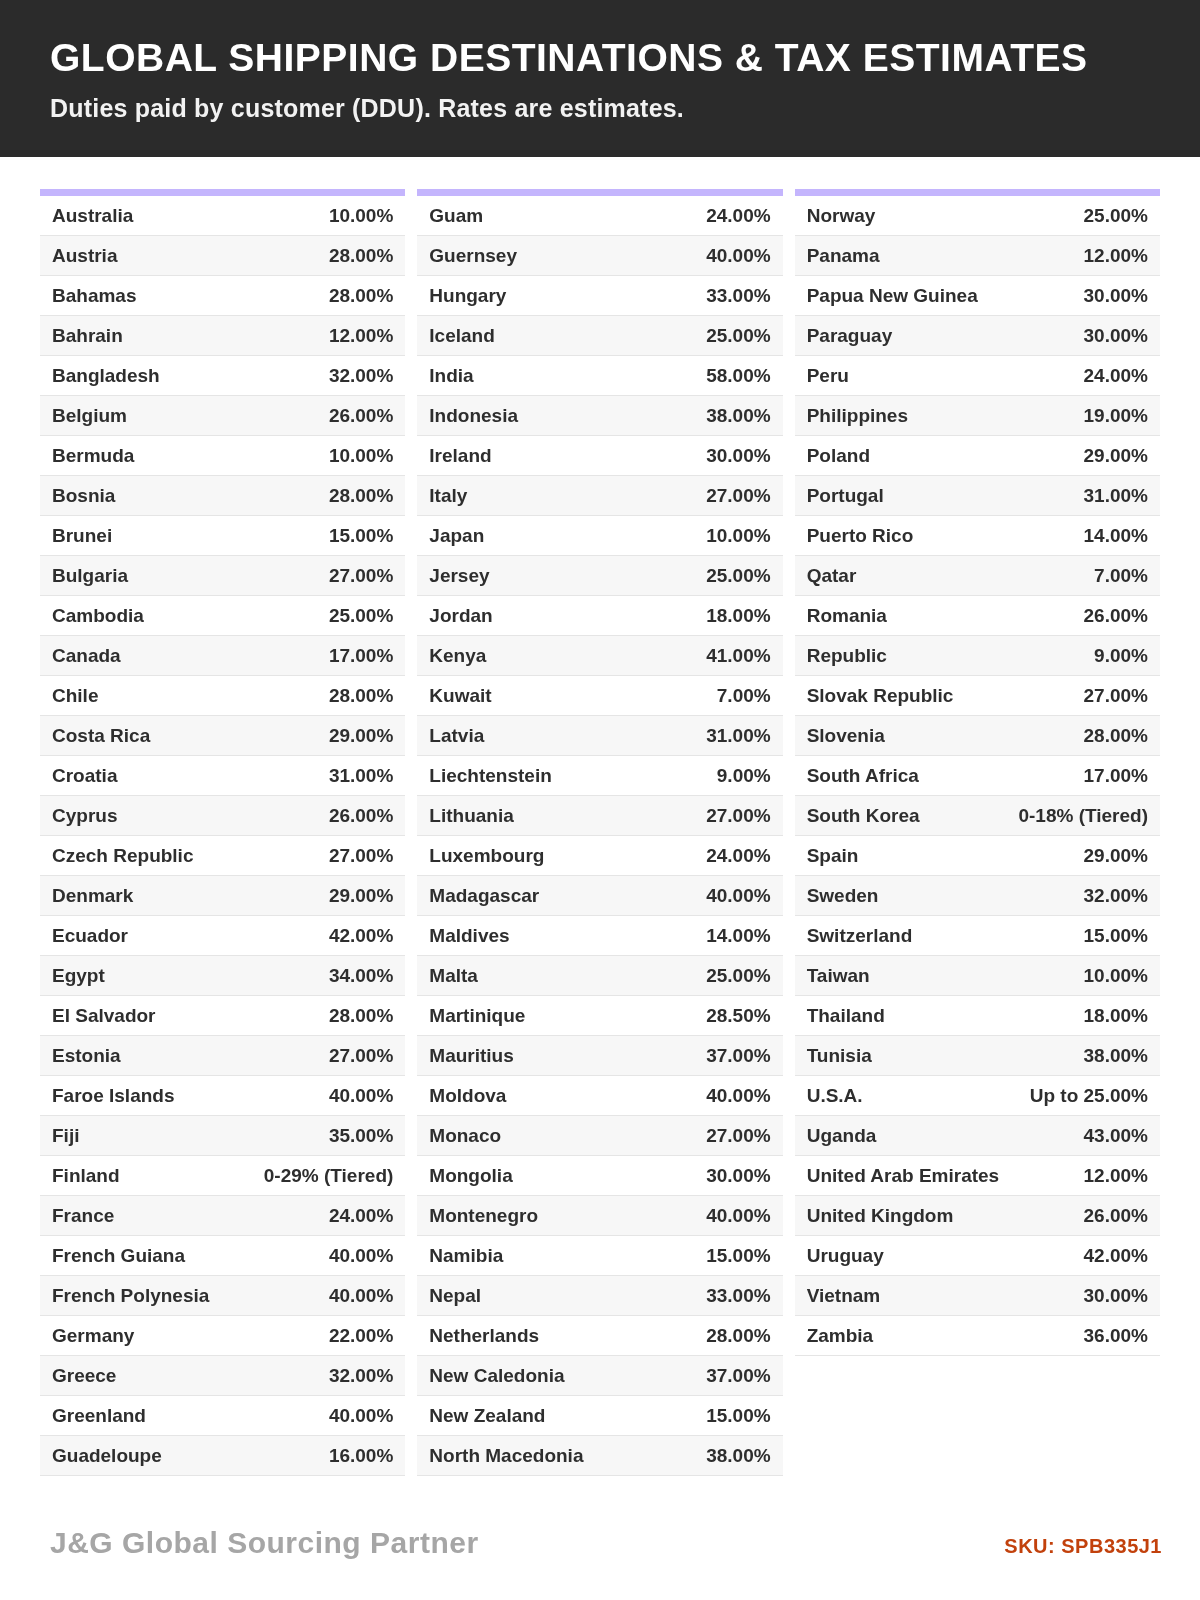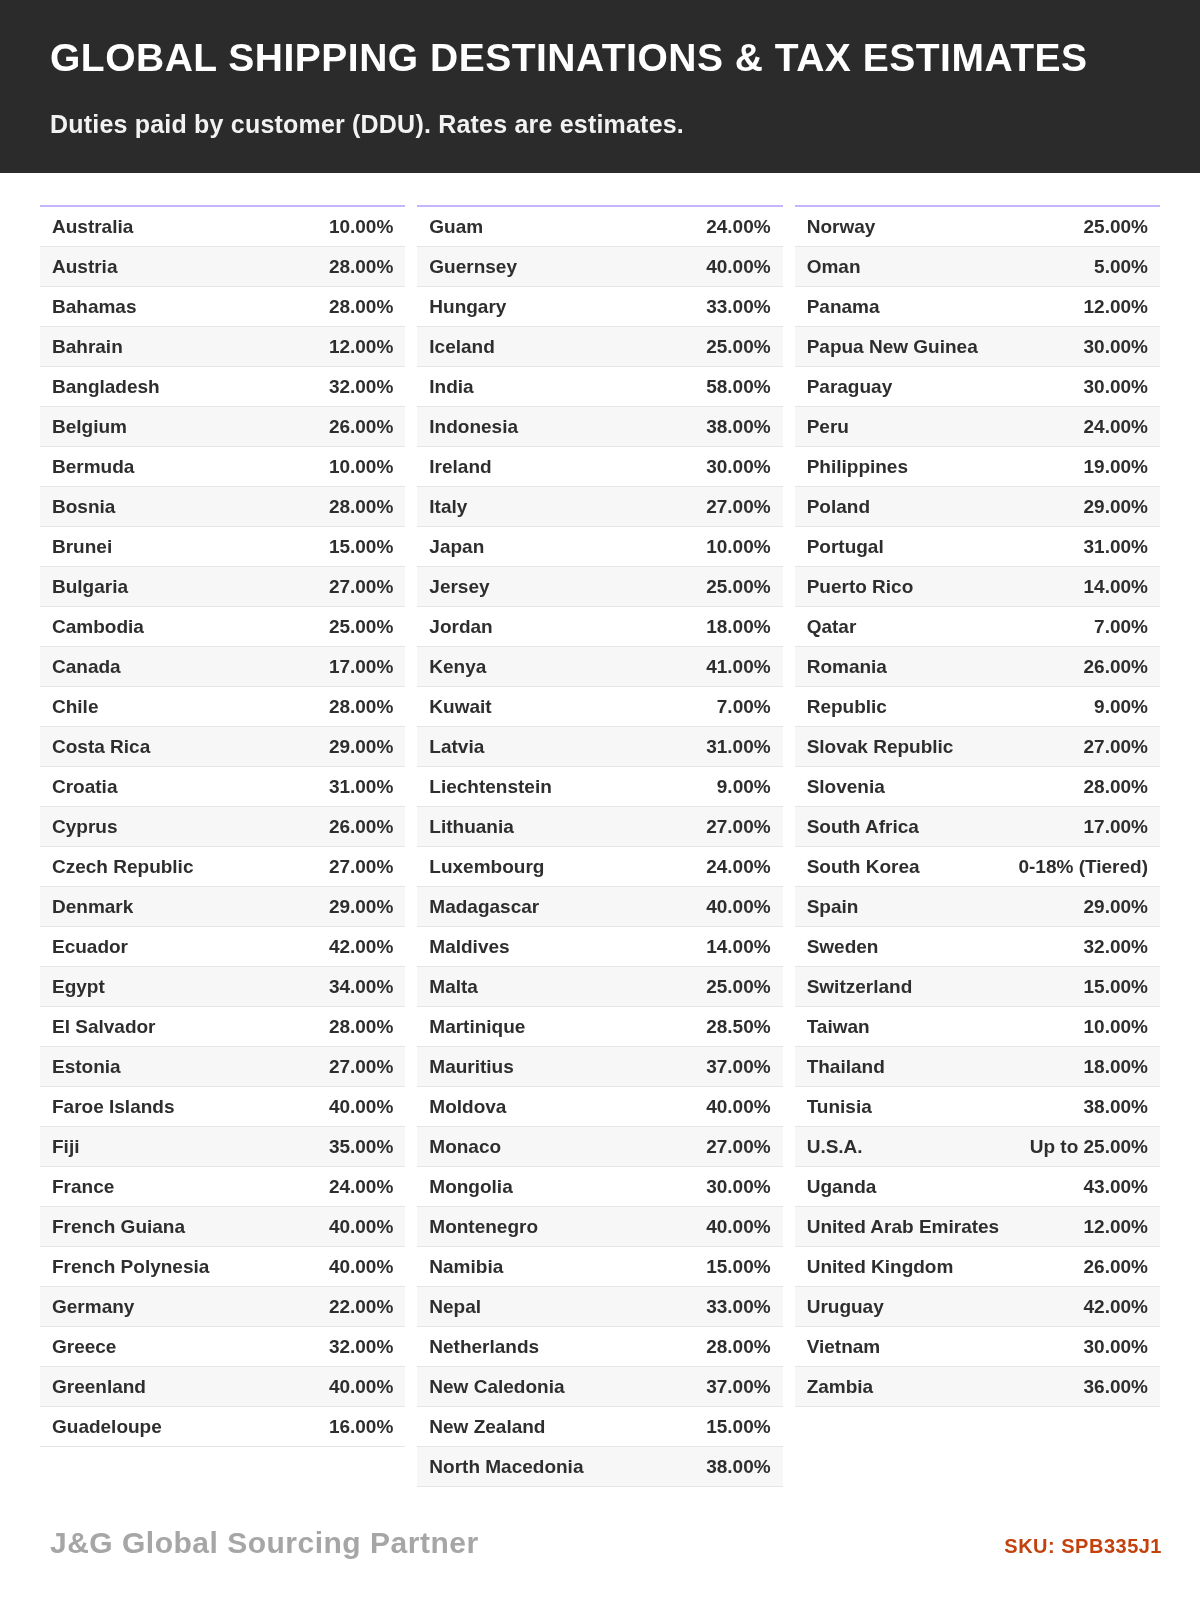--- a/index.html
+++ b/index.html
@@ -23,36 +23,36 @@
     box-sizing: border-box;
   }
   .header h1 {
     margin: 0;
     font-size: 39px;
     font-weight: 800;
     letter-spacing: 0.5px;
     color: #ffffff;
   }
   .header p {
-    margin: 30px 0 0 0;
+    margin: 14px 0 0 0;
     font-size: 25px;
     font-weight: 700;
     color: #f2f2f2;
     letter-spacing: 0.2px;
   }
   .columns {
     display: flex;
     gap: 12px;
     padding: 32px 40px 0 40px;
     align-items: flex-start;
     box-sizing: border-box;
   }
   .col {
     flex: 1;
-    border-top: 2px solid #c4b5fd;
+    border-top: 7px solid #c4b5fd;
   }
   .row {
     display: flex;
     justify-content: space-between;
     align-items: baseline;
     gap: 8px;
     padding: 9px 12px;
     border-bottom: 1px solid #e5e5e5;
     font-size: 19px;
     font-weight: 700;
@@ -194,20 +194,24 @@
         </div>
         <div class="row">
           <span class="country">Faroe Islands</span>
           <span class="rate">40.00%</span>
         </div>
         <div class="row">
           <span class="country">Fiji</span>
           <span class="rate">35.00%</span>
         </div>
         <div class="row">
+          <span class="country">Finland</span>
+          <span class="rate">0-29% (Tiered)</span>
+        </div>
+        <div class="row">
           <span class="country">France</span>
           <span class="rate">24.00%</span>
         </div>
         <div class="row">
           <span class="country">French Guiana</span>
           <span class="rate">40.00%</span>
         </div>
         <div class="row">
           <span class="country">French Polynesia</span>
           <span class="rate">40.00%</span>
@@ -356,24 +360,20 @@
         </div>
         <div class="row">
           <span class="country">North Macedonia</span>
           <span class="rate">38.00%</span>
         </div>
       </div>
       <div class="col">
         <div class="row">
           <span class="country">Norway</span>
           <span class="rate">25.00%</span>
-        </div>
-        <div class="row">
-          <span class="country">Oman</span>
-          <span class="rate">5.00%</span>
         </div>
         <div class="row">
           <span class="country">Panama</span>
           <span class="rate">12.00%</span>
         </div>
         <div class="row">
           <span class="country">Papua New Guinea</span>
           <span class="rate">30.00%</span>
         </div>
         <div class="row">

